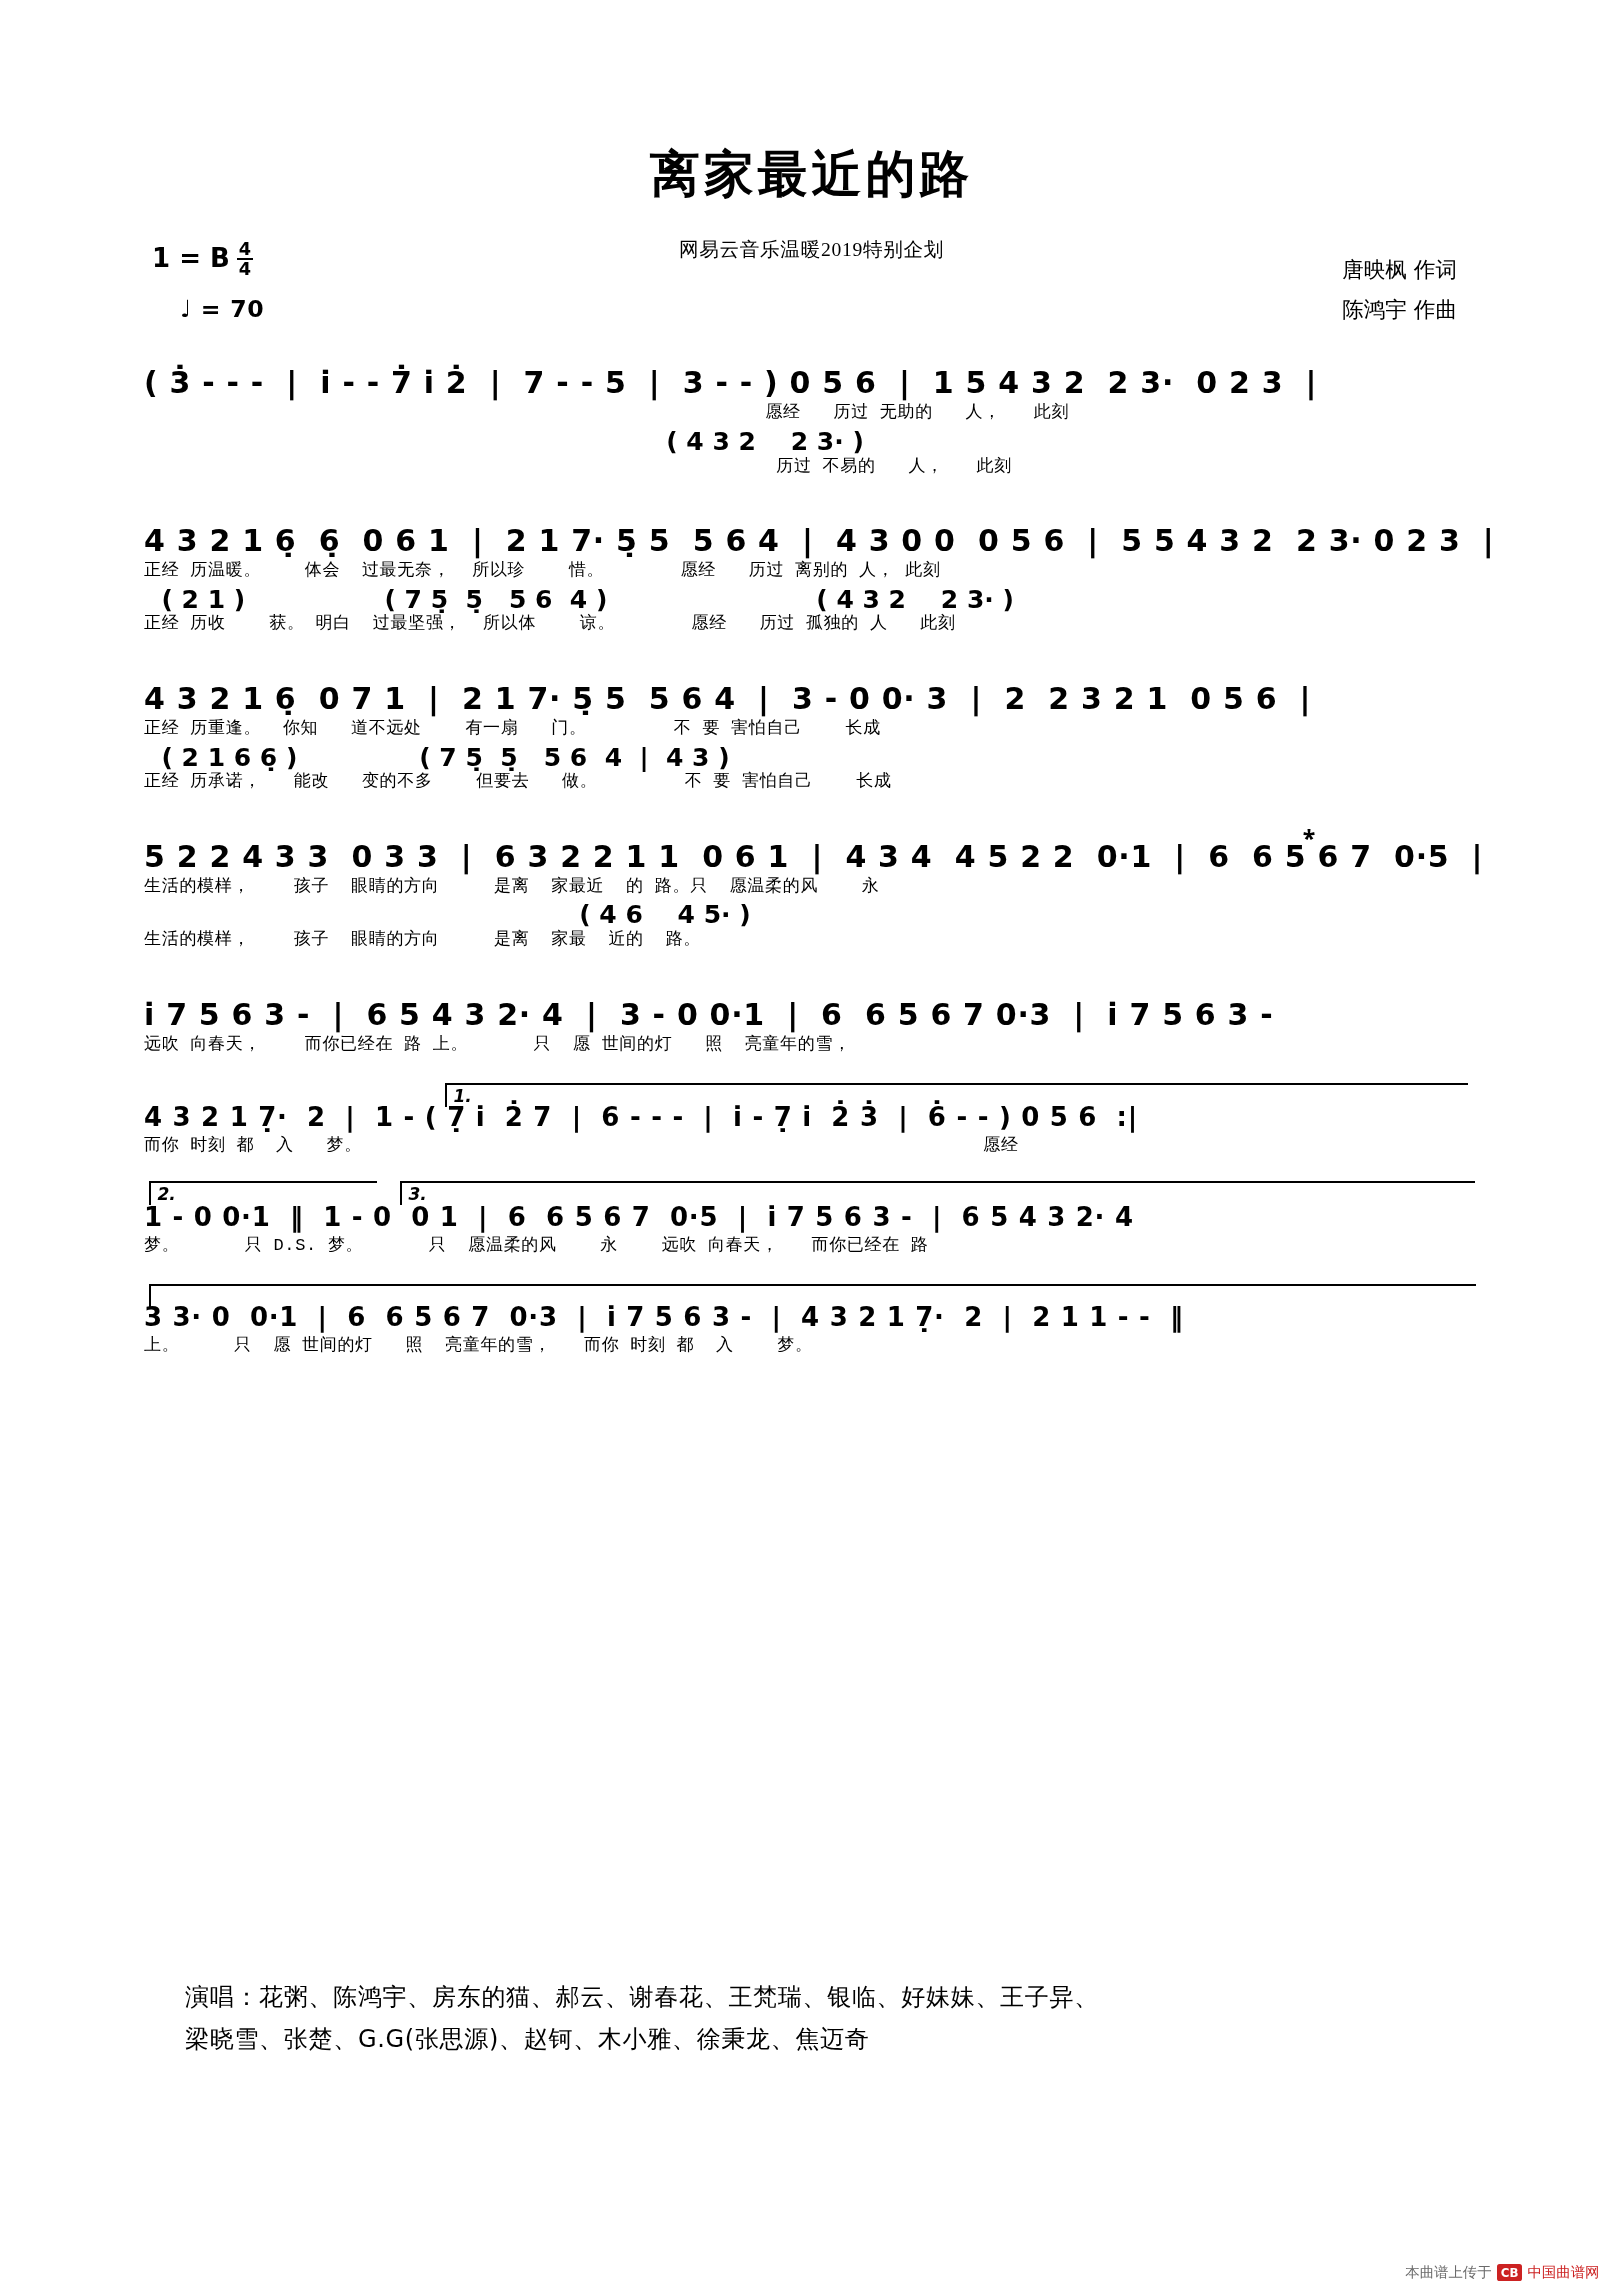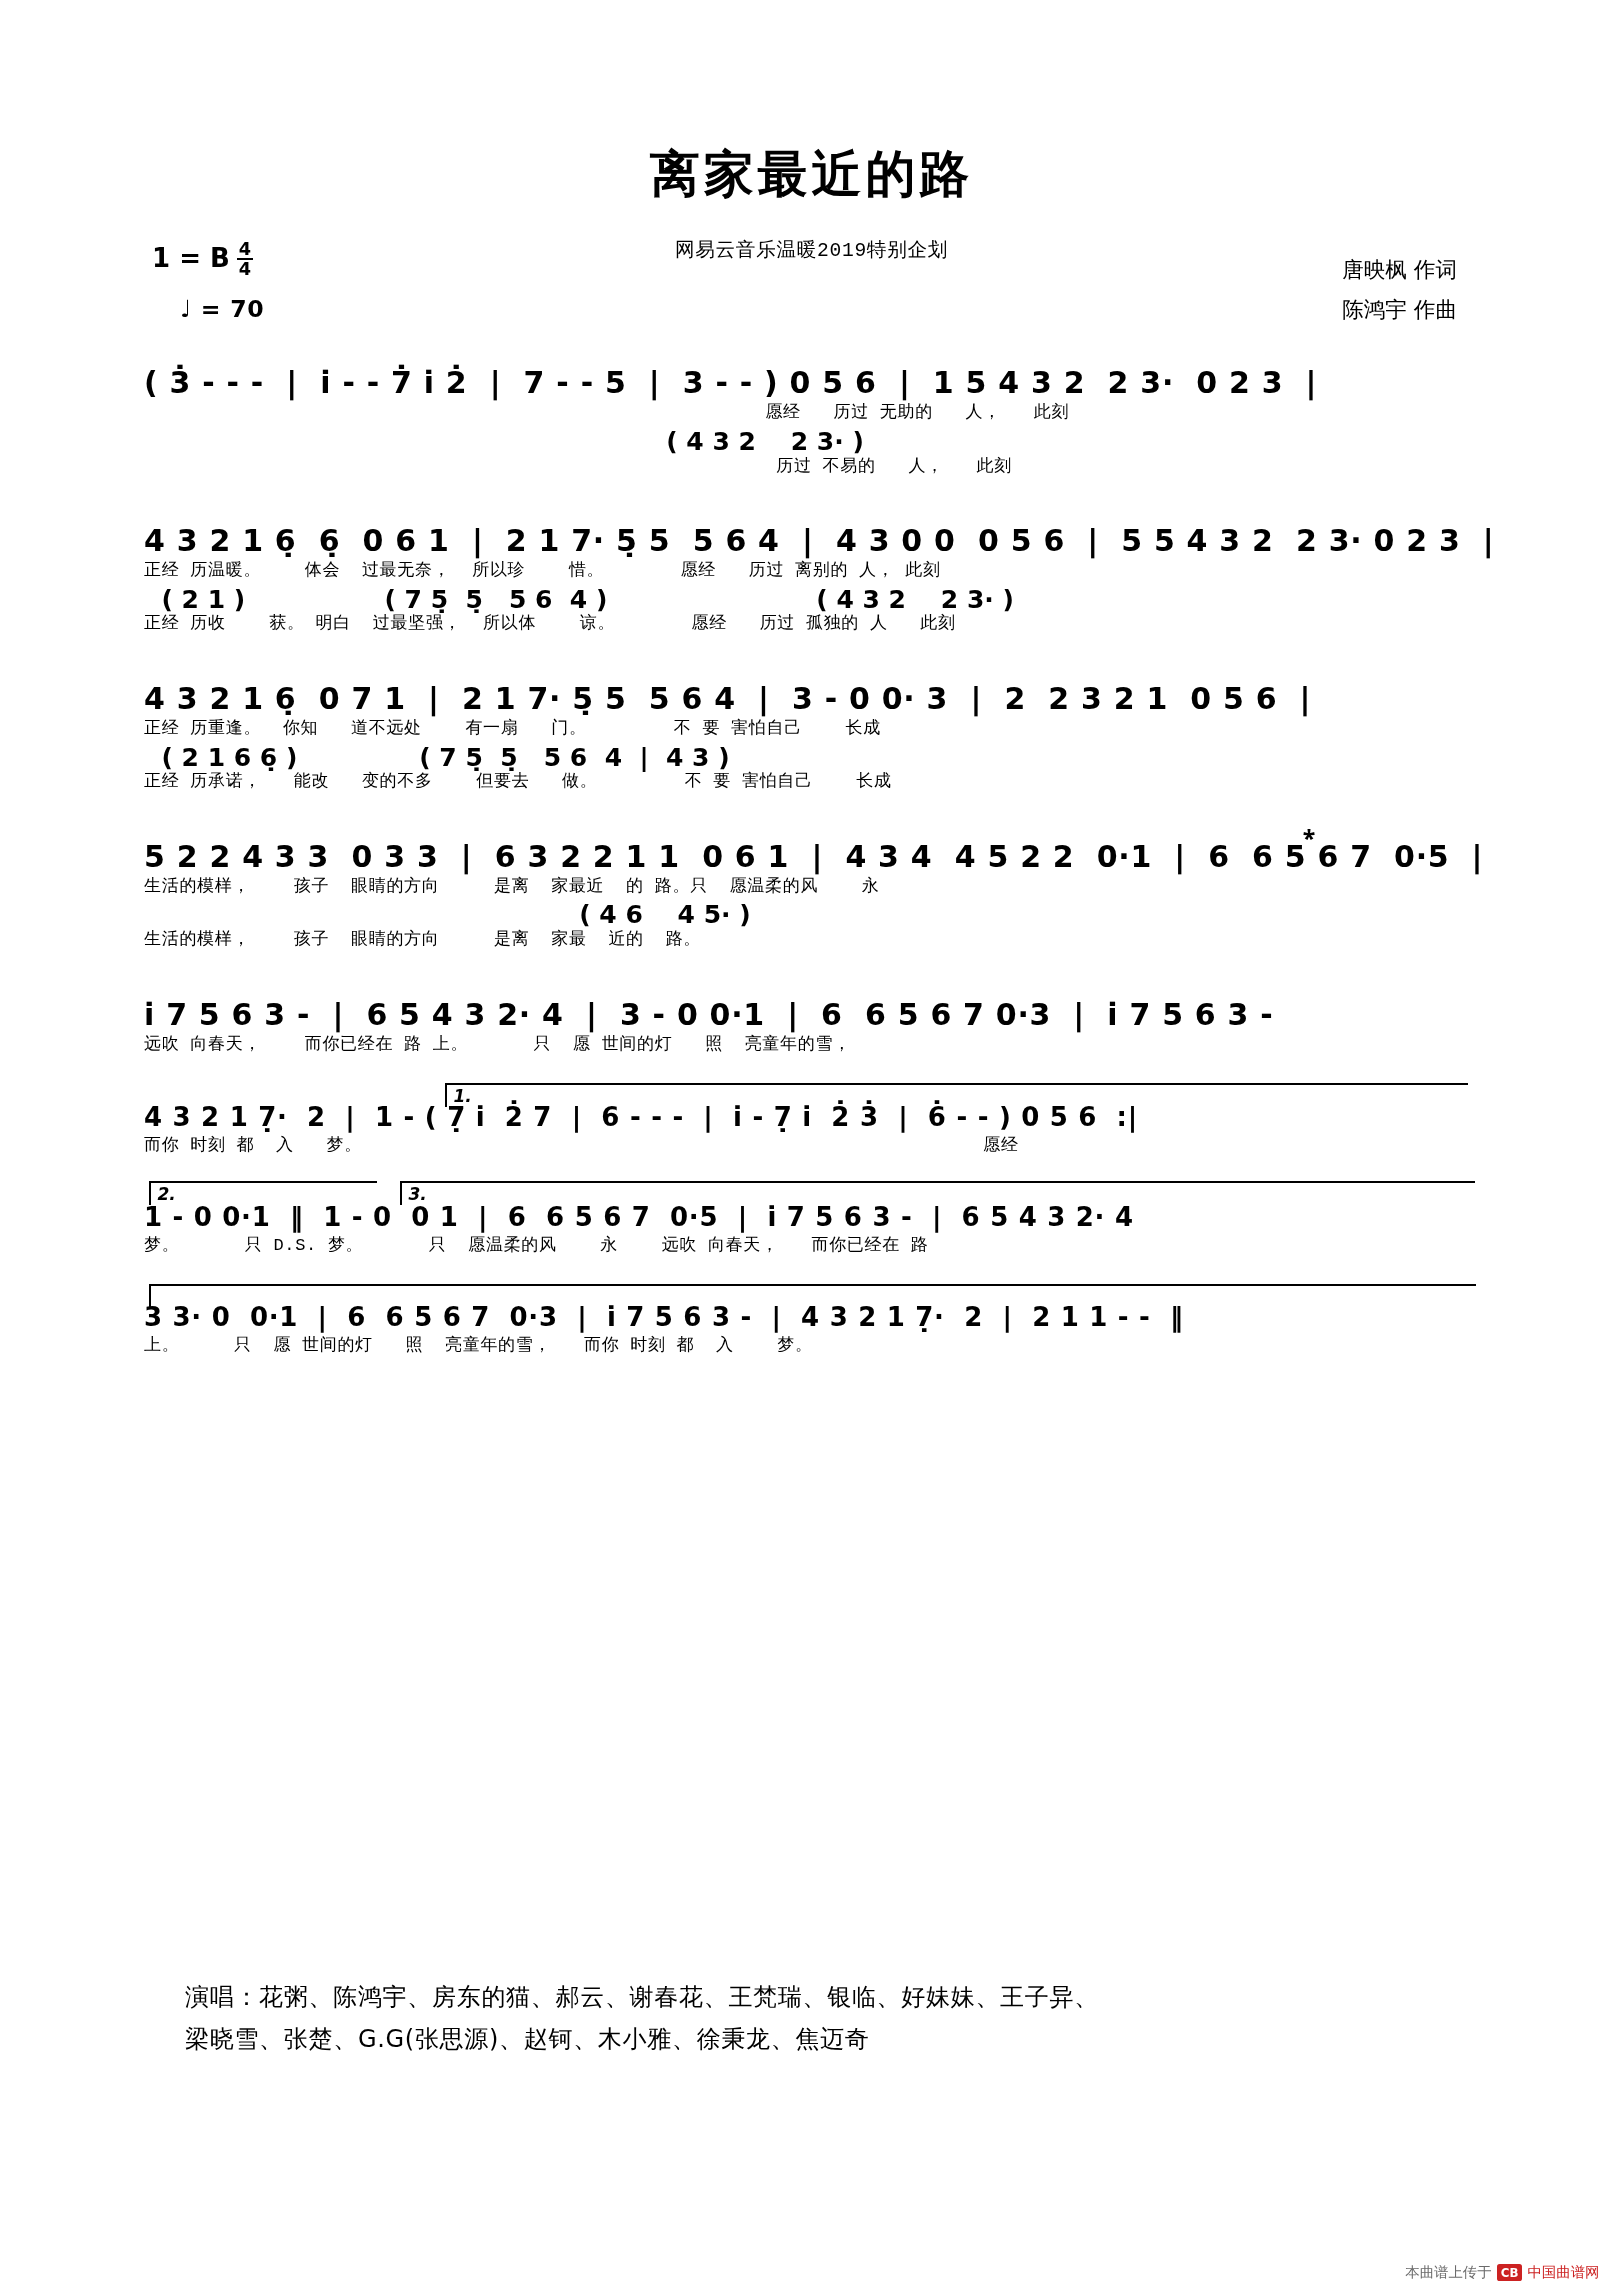--- a/index.html
+++ b/index.html
@@ -26,21 +26,21 @@
     text-align: center;
     font-family: "DejaVu Sans", sans-serif;
     font-weight: bold;
     font-size: 50px;
     letter-spacing: 3.9px;
     margin: 0;
     padding-top: 141px;
   }
   .subtitle {
     text-align: center;
-    font-family: Liberation Mono, monospace;
+    font-family: Liberation Serif, serif;
     font-size: 19.6px;
     margin-top: 27.5px;
     letter-spacing: 0.7px;
   }
   .meta-left {
     position: absolute;
     left: 152px;
     top: 243px;
     font-family: "DejaVu Sans", sans-serif;
   }

